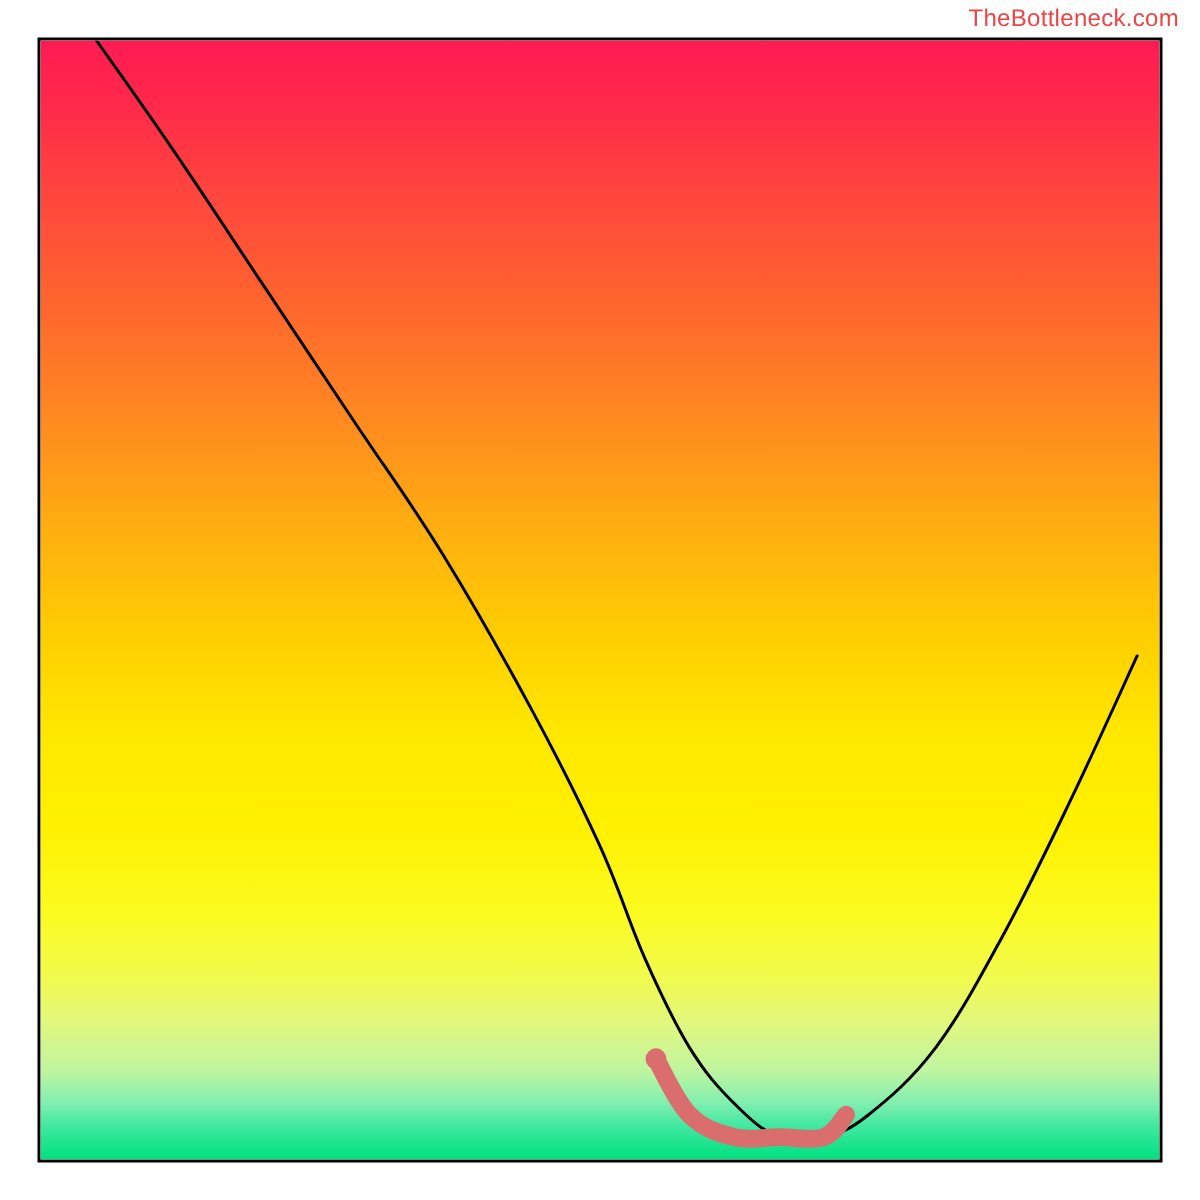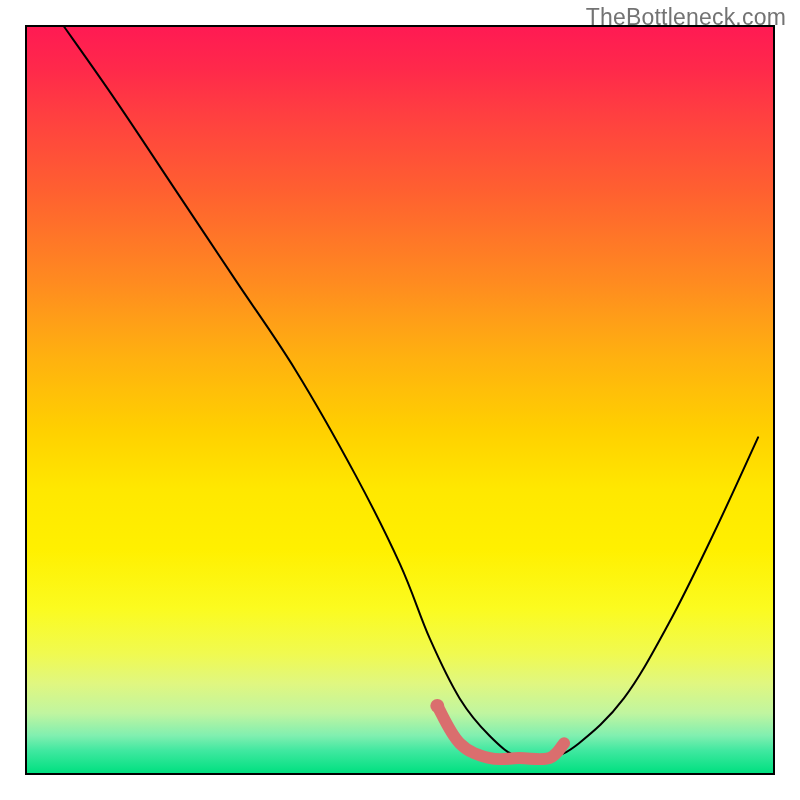--- a/index.html
+++ b/index.html
@@ -7,22 +7,22 @@
     width: 800px;
     height: 800px;
     background: #ffffff;
     position: relative;
     font-family: Arial, sans-serif;
   }
   .watermark {
     position: absolute;
     top: 4px;
     right: 14px;
-    color: #737373;
-    font-size: 23px;
+    color: #ef4444;
+    font-size: 16px;
     letter-spacing: 0.2px;
     z-index: 10;
   }
   .chart-frame {
     position: absolute;
     left: 25px;
     top: 25px;
     width: 750px;
     height: 750px;
     border: 2px solid #000;

